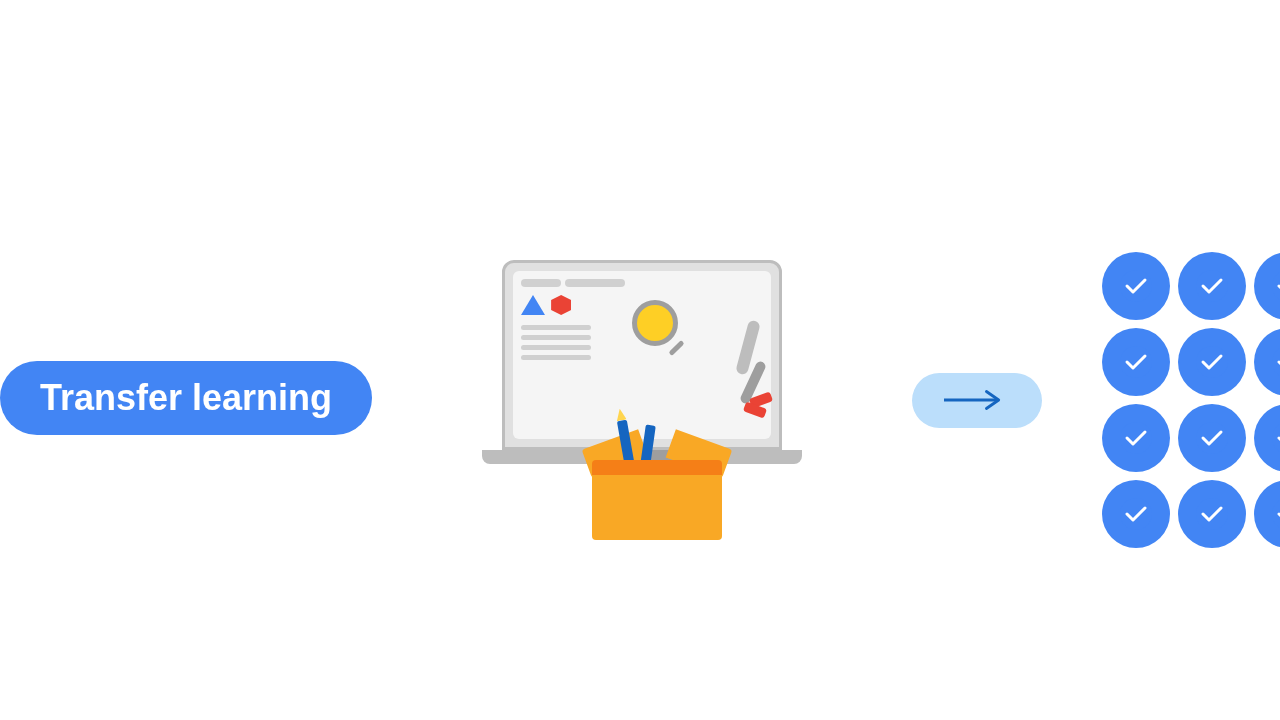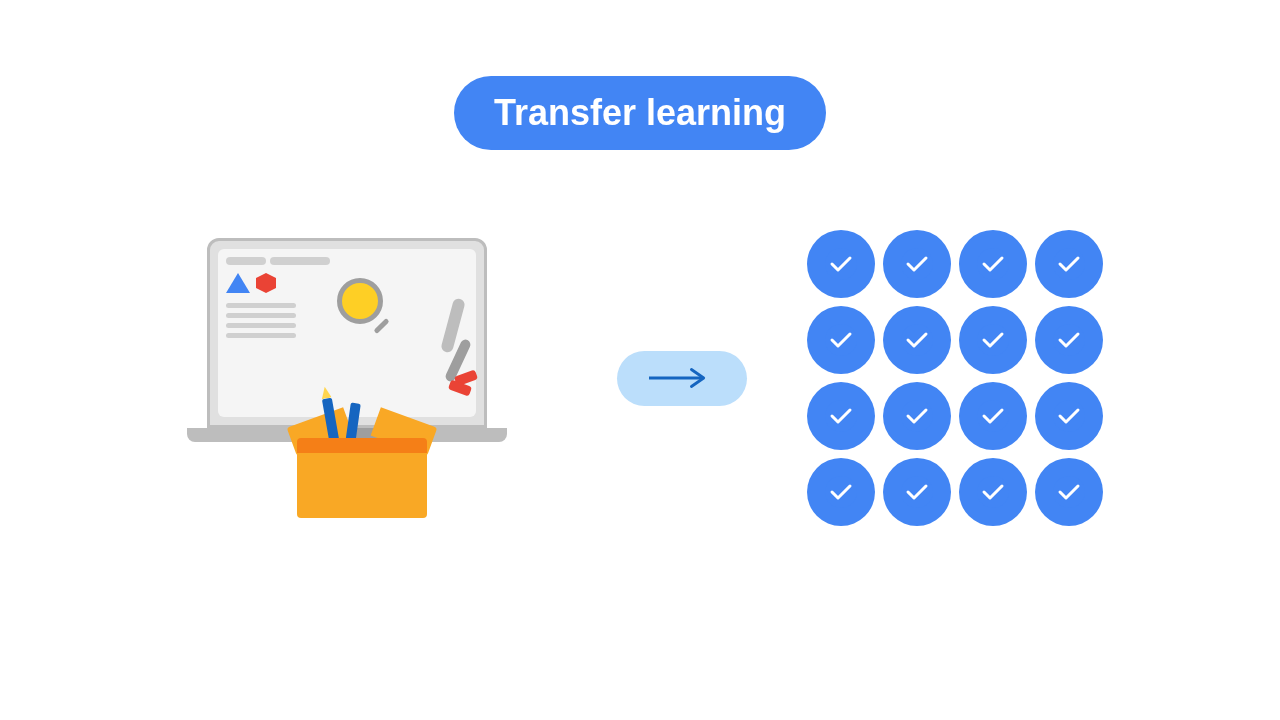--- a/index.html
+++ b/index.html
@@ -11,21 +11,21 @@
       font-family: 'Google Sans', Arial, sans-serif;
       overflow: hidden;
       position: relative;
     }
 
     .page {
       width: 1280px;
       height: 720px;
       position: relative;
       display: flex;
-      flex-direction: column;
+      flex-direction: row;
       align-items: center;
     }
 
     
     .title-badge {
       margin-top: 76px;
       background: #4285f4;
       border-radius: 50px;
       padding: 16px 40px;
       display: inline-block;

